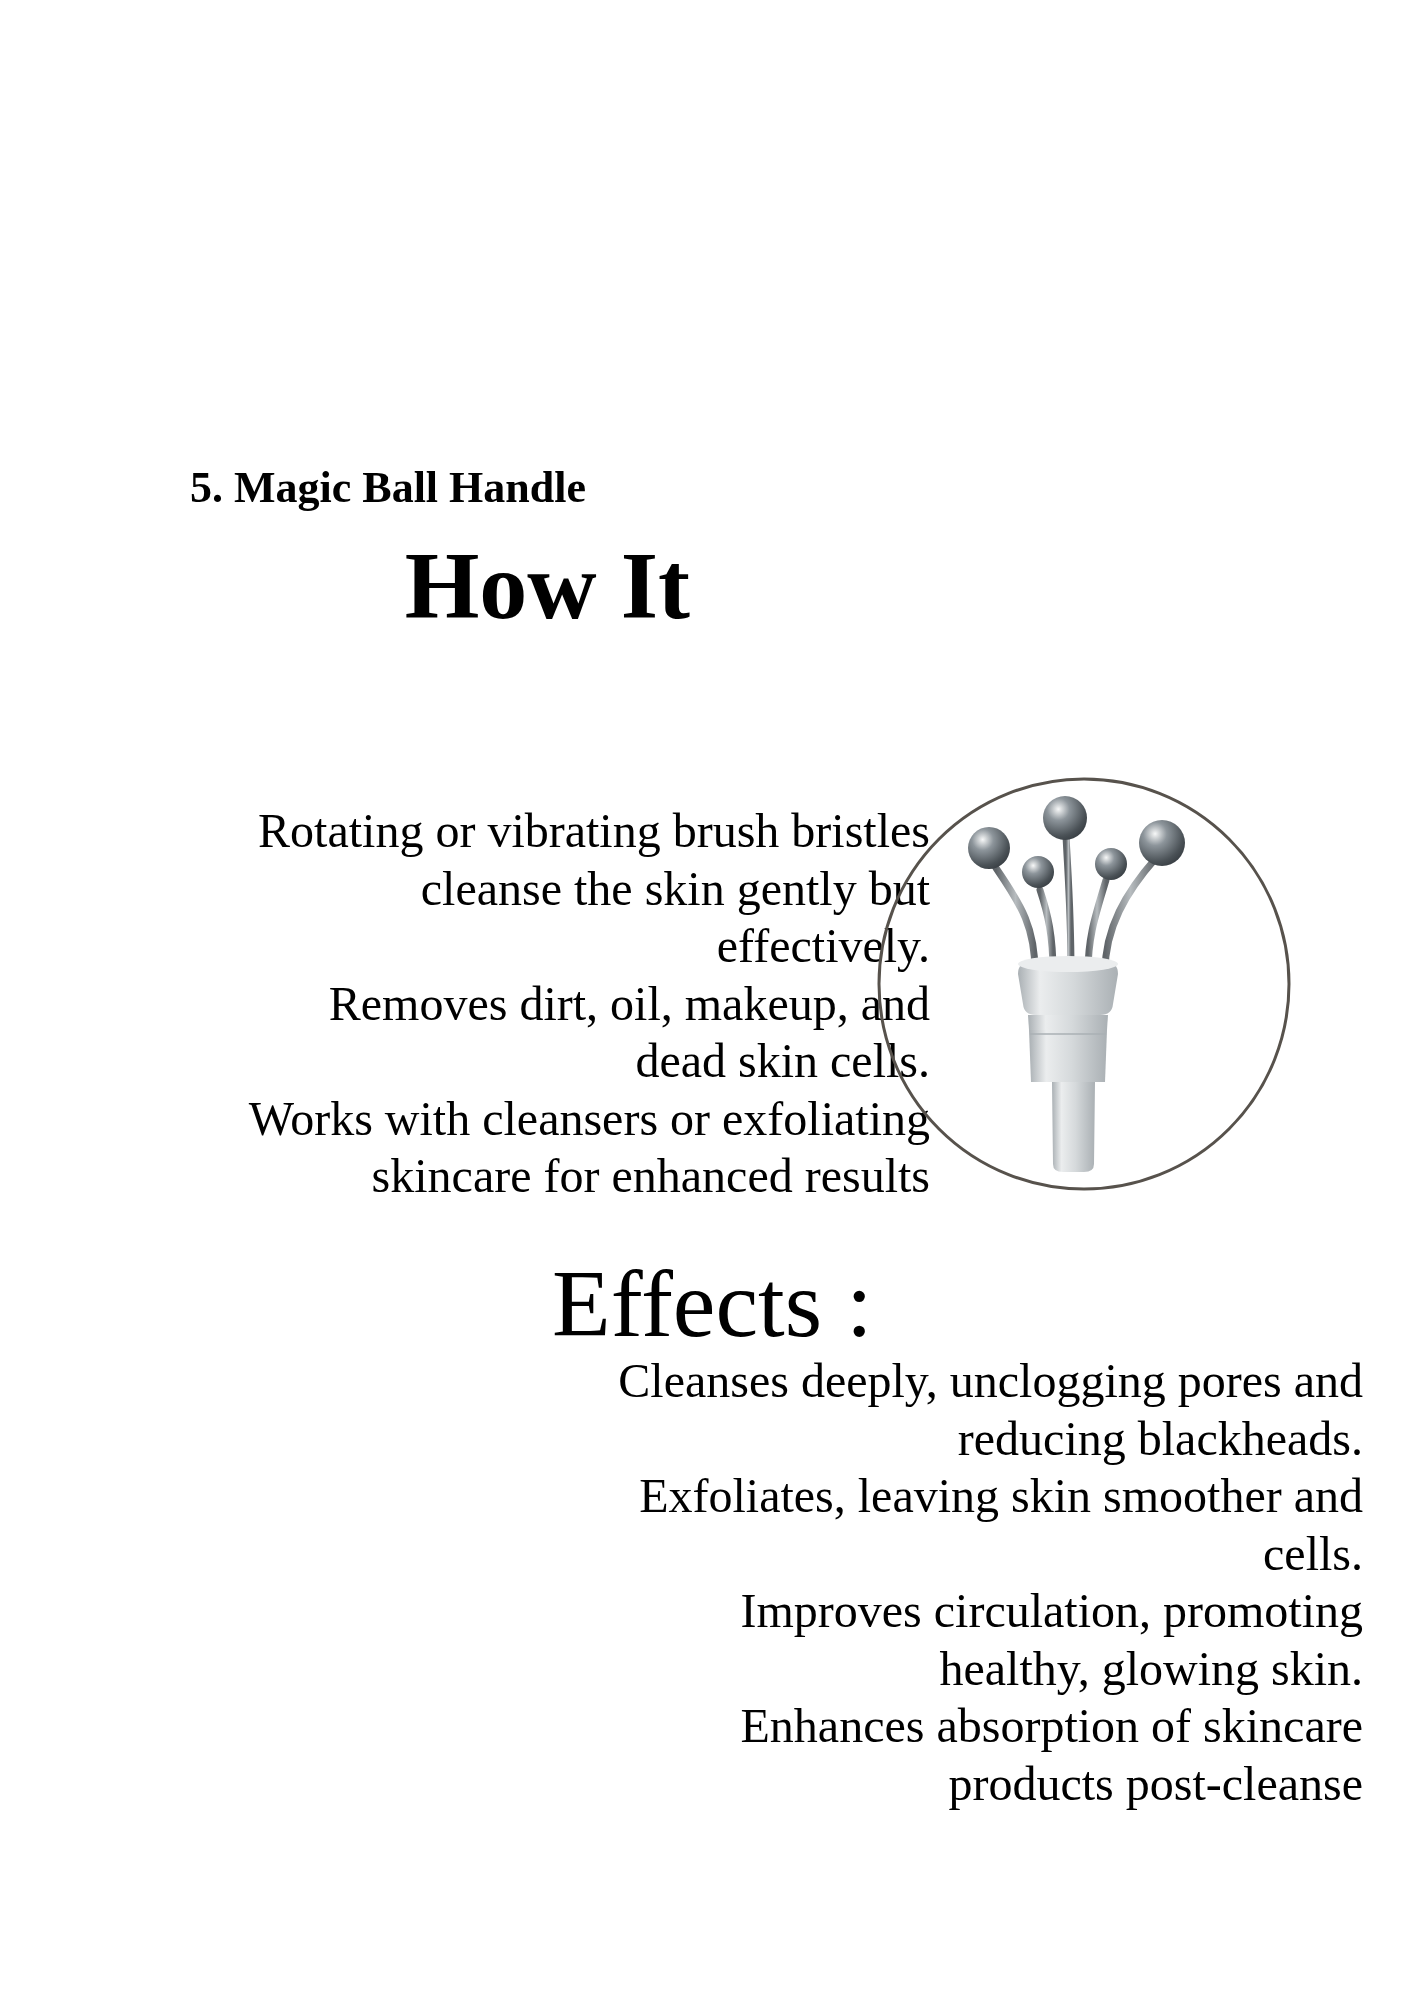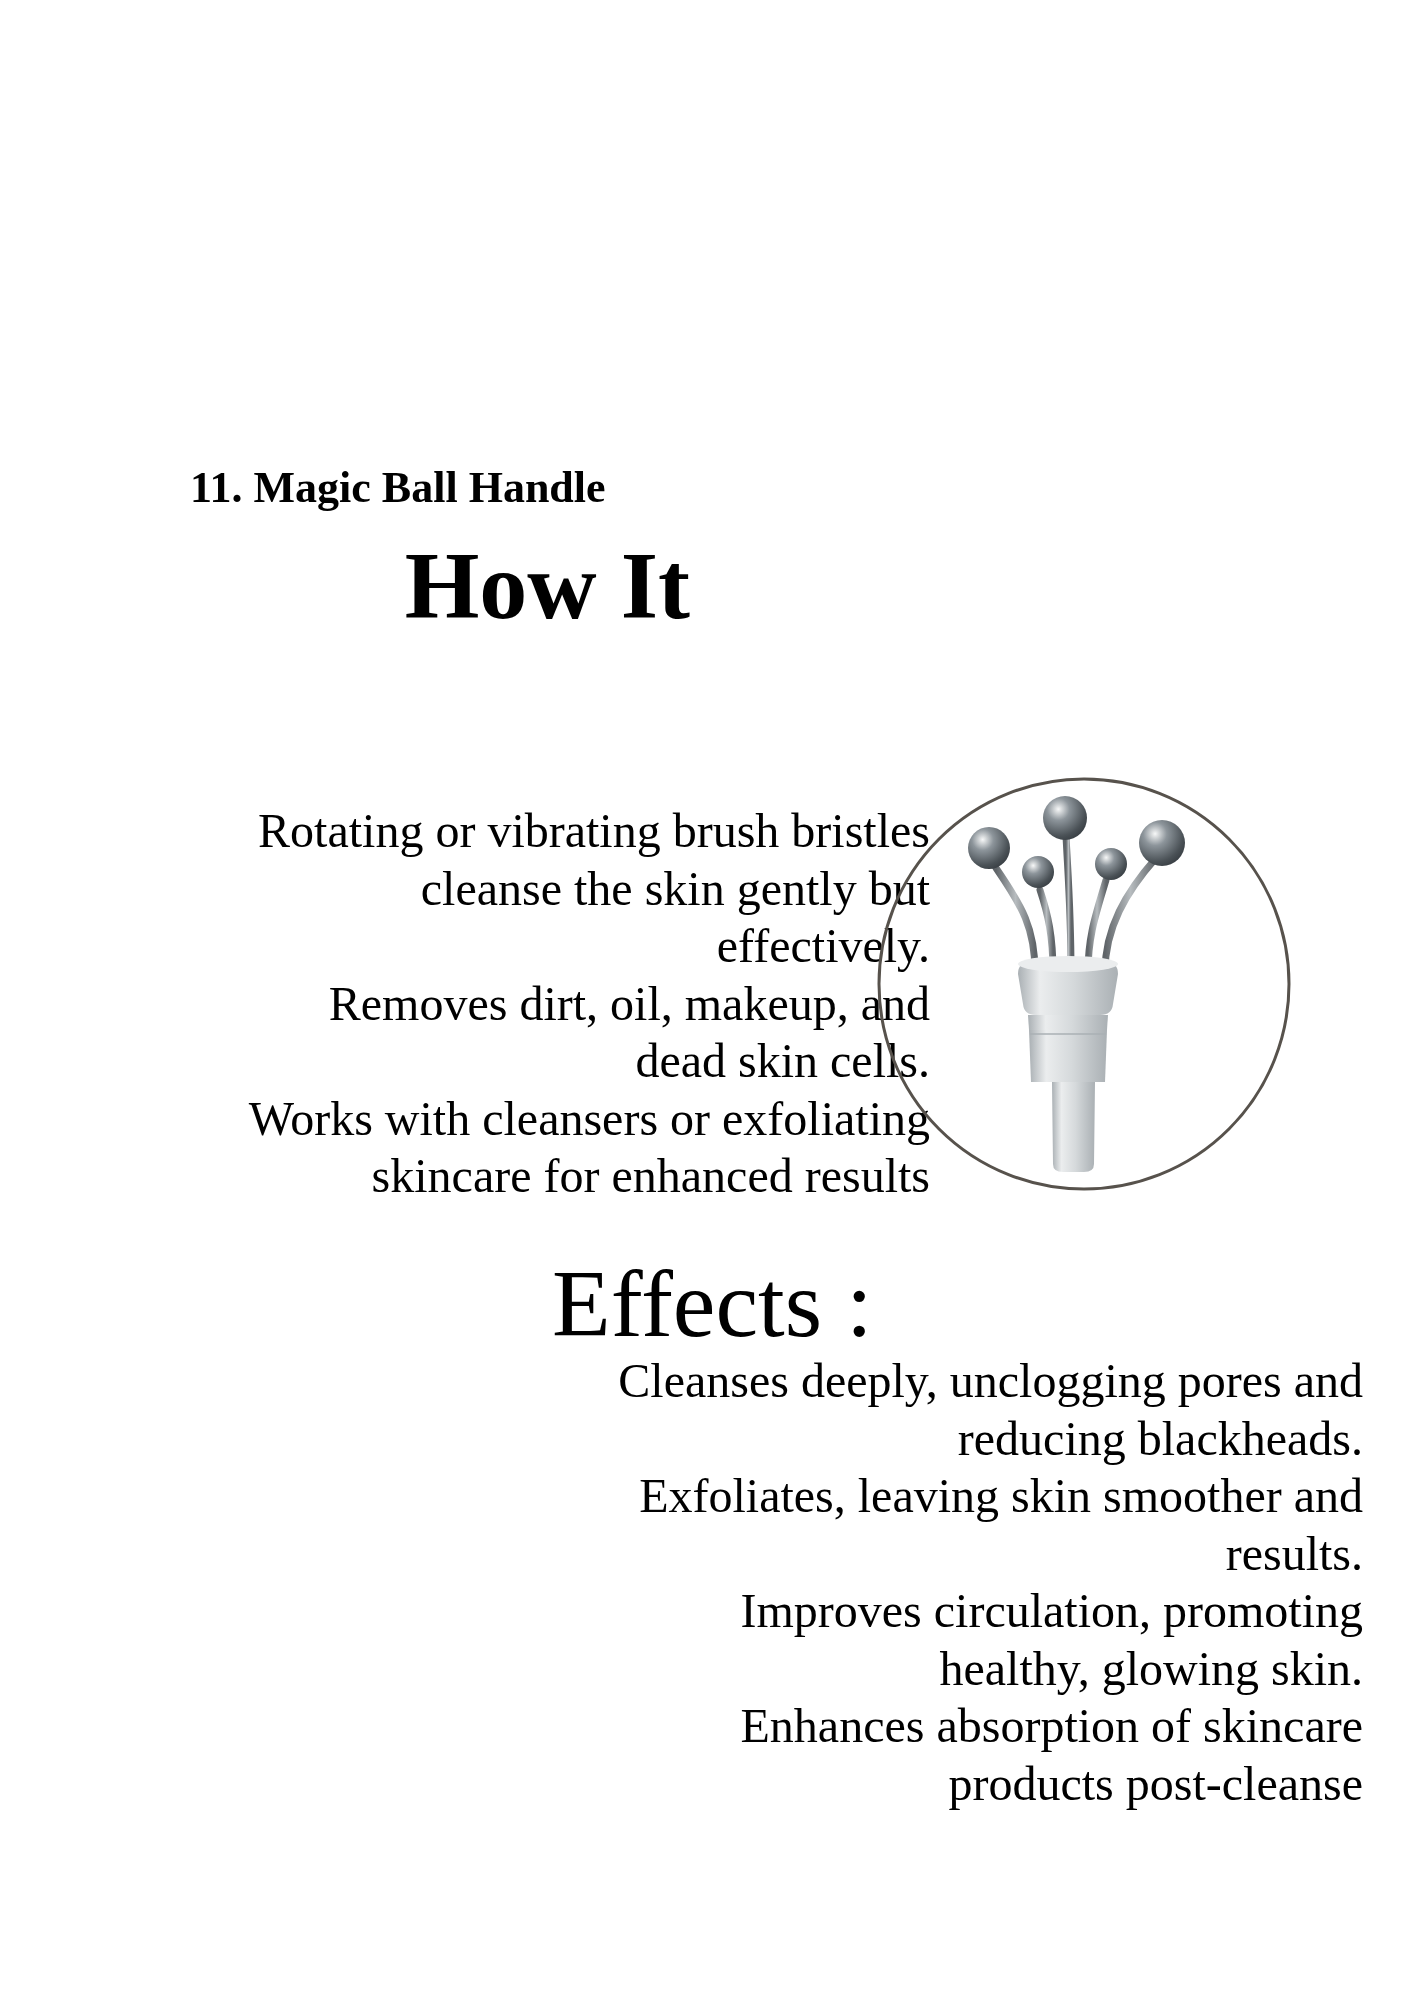--- a/index.html
+++ b/index.html
@@ -57,21 +57,21 @@
     top: 772px;
     width: 424px;
     height: 424px;
   }
 </style>
 </head>
 <body>
 
 <div class="page">
 
-  <div class="section-title">11. Magic Ball Handle</div>
+  <div class="section-title">5. Magic Ball Handle</div>
 
   <div class="how-heading">
       <div class="h-line">How It</div>
     </div>
 
   <div class="body-par p1">
       <div class="b-line">Rotating or vibrating brush bristles</div>
       <div class="b-line">cleanse the skin gently but</div>
       <div class="b-line">effectively.</div>
       <div class="b-line">Removes dirt, oil, makeup, and</div>
@@ -132,20 +132,20 @@
       <path d="M180,310 L223,310 L222,392 Q222,400 212,400 L191,400 Q181,400 181,392 Z" fill="url(#gradHandle)"></path>
     </g>
   </svg>
 
   <div class="effects-heading">Effects :</div>
 
   <div class="body-par p2">
       <div class="b-line">Cleanses deeply, unclogging pores and</div>
       <div class="b-line">reducing blackheads.</div>
       <div class="b-line">Exfoliates, leaving skin smoother and</div>
-      <div class="b-line">results.</div>
+      <div class="b-line">cells.</div>
       <div class="b-line">Improves circulation, promoting</div>
       <div class="b-line">healthy, glowing skin.</div>
       <div class="b-line">Enhances absorption of skincare</div>
       <div class="b-line">products post-cleanse</div>
     </div>
 
 </div>
 
 </body></html>

